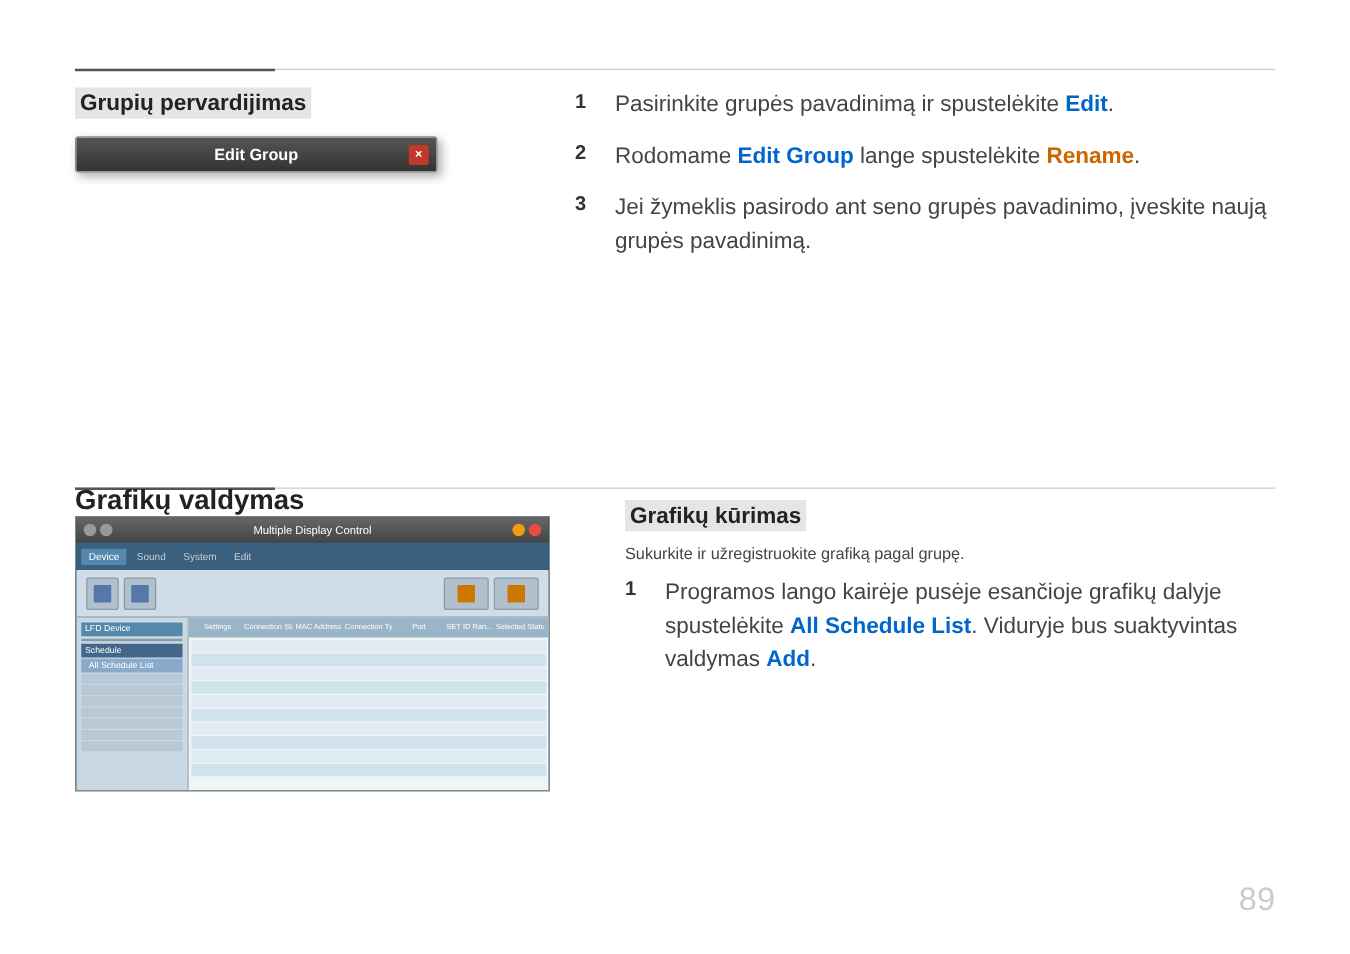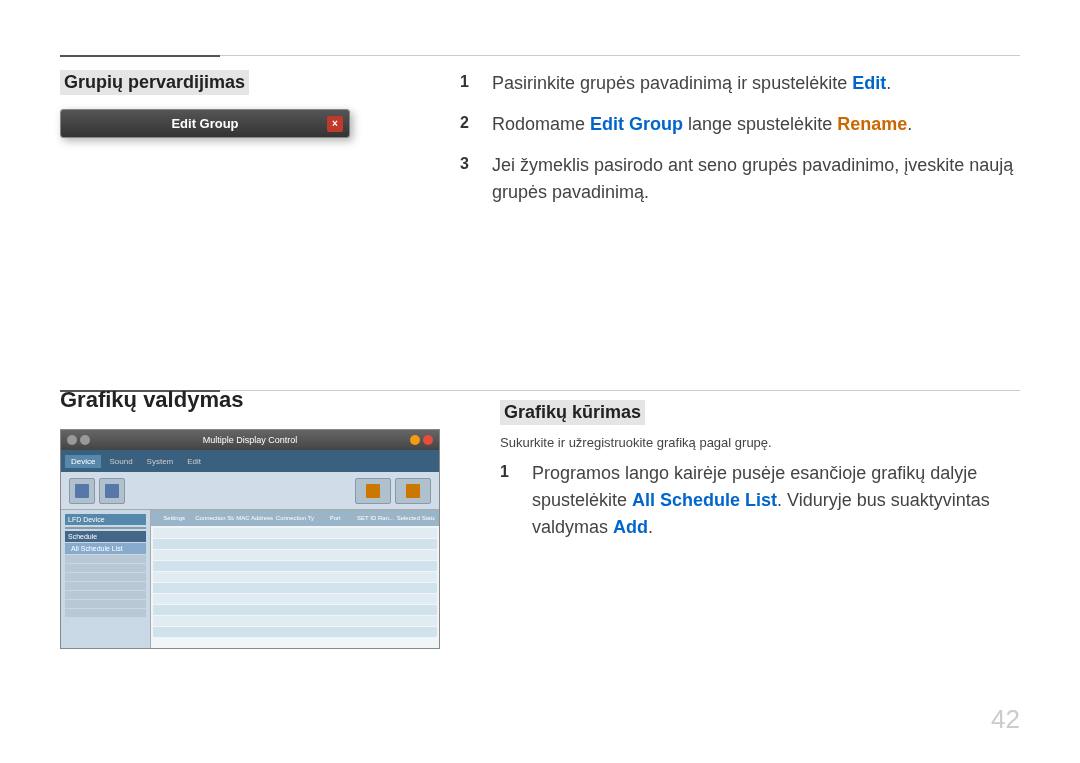--- a/index.html
+++ b/index.html
@@ -197,21 +197,20 @@
       font-weight: bold;
     }
 
     .link-orange {
       color: #cc6600;
       font-weight: bold;
     }
 
     
     .screenshot-mockup {
-      margin-top: 16px;
       width: 380px;
       height: 220px;
       border: 1px solid #888;
       background: #0c4a6e;
       overflow: hidden;
       position: relative;
     }
 
     .mock-titlebar {
       background: linear-gradient(to bottom, #666, #444);
@@ -533,13 +532,13 @@
     <p class="sub-text">Sukurkite ir užregistruokite grafiką pagal grupę.</p>
   </div>
   <div class="step">
     <span class="step-num">1</span>
     <span class="step-text">
       <span>Programos lango kairėje pusėje esančioje grafikų dalyje spustelėkite </span><span class="link-blue">All Schedule List</span><span>. Viduryje bus suaktyvintas valdymas </span><span class="link-blue">Add</span><span>.</span>
     </span>
   </div>
 </div>
 
-<div class="page-number">42</div>
+<div class="page-number">89</div>
 
 </body></html>

